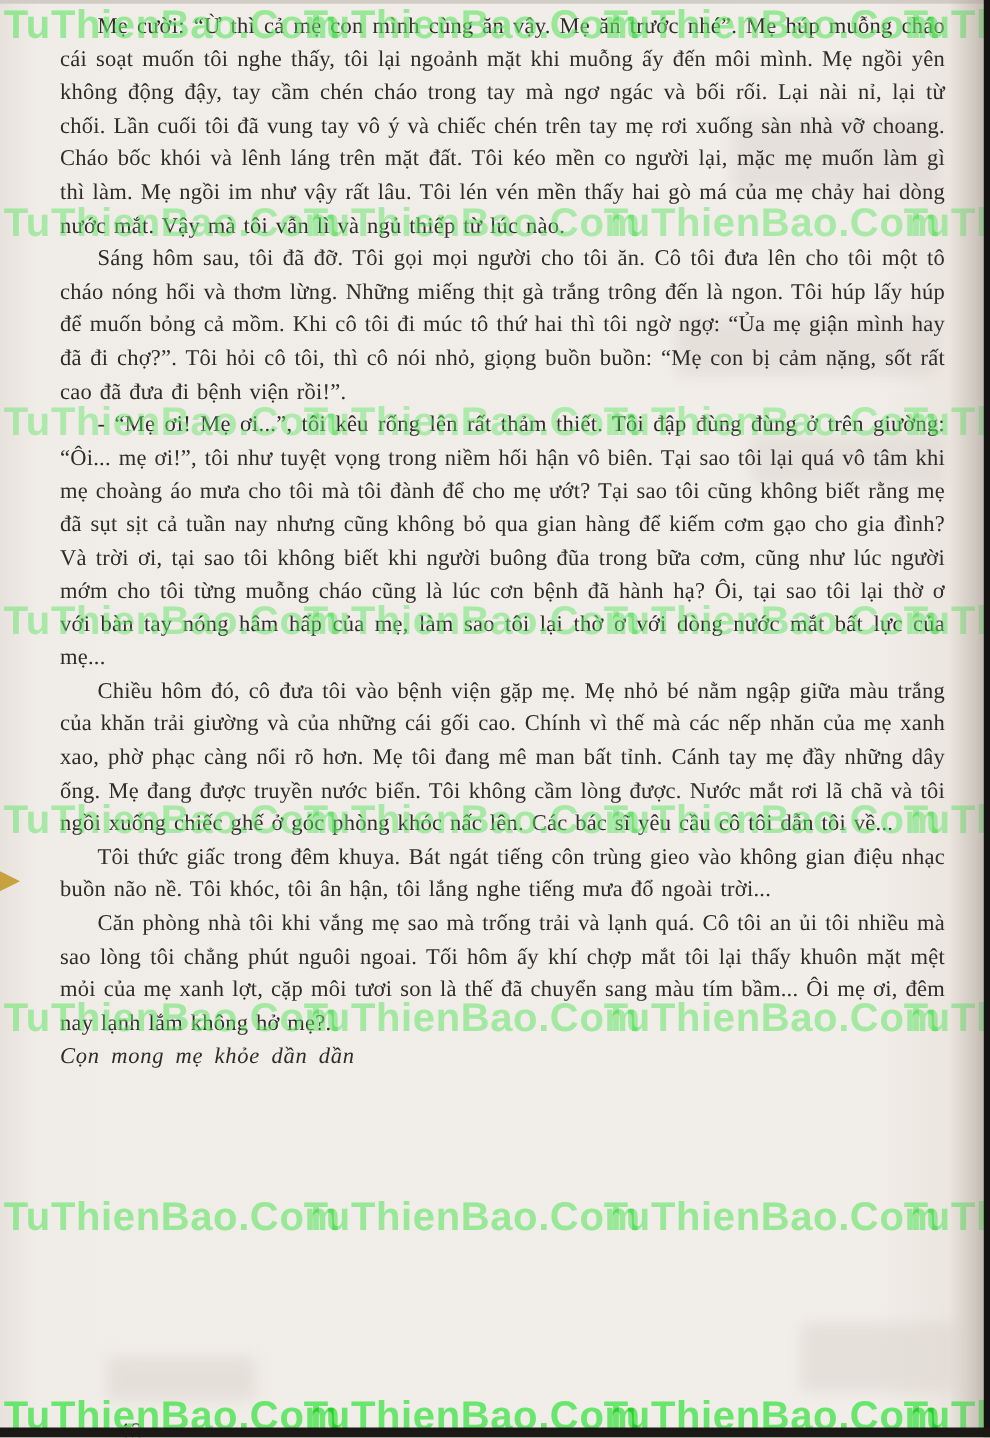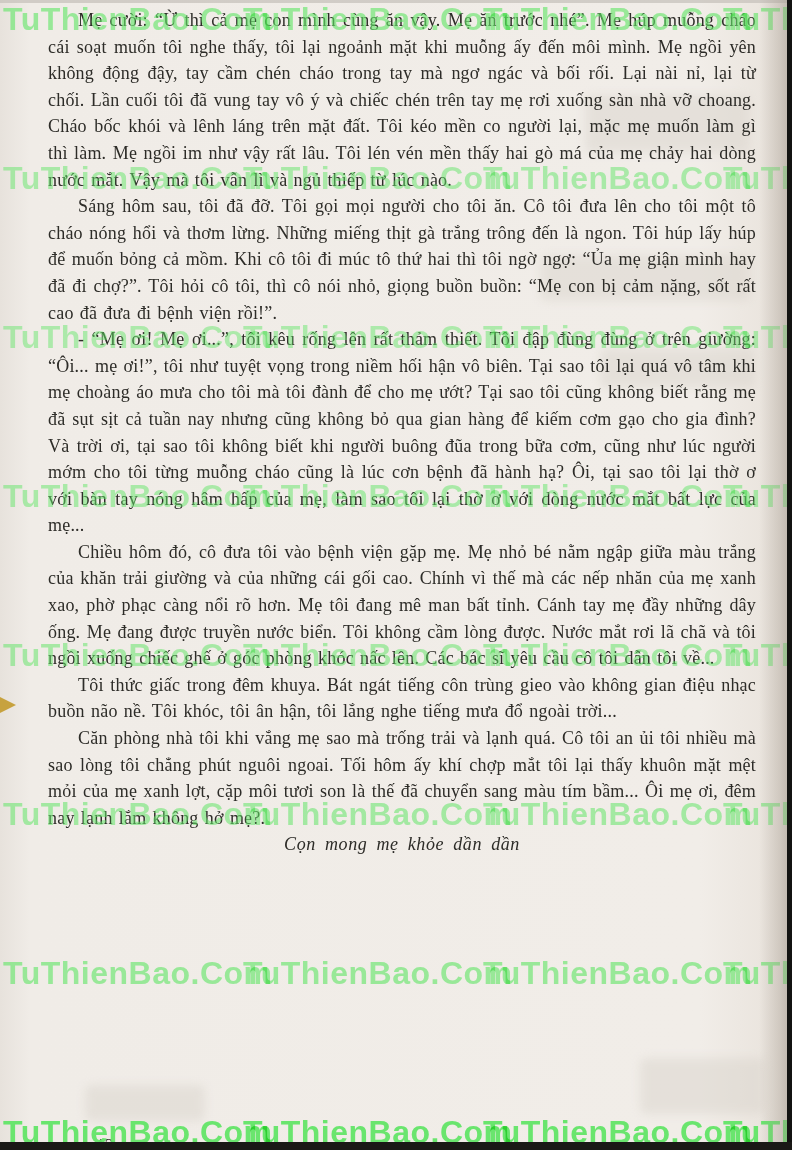--- a/index.html
+++ b/index.html
@@ -27,21 +27,20 @@
     font-size:18px; line-height:26.6px;
     color:#2d2c28;
     text-align:justify;
     letter-spacing:.2px;
     word-spacing:1.5px;
     z-index:2;
   }
   .para{margin:0; text-indent:30px;}
   .poem-line{
     margin:0; text-indent:0;
-    text-align:center;
     font-style:italic;
     letter-spacing:.6px;
     word-spacing:4px;
   }
   .watermark-layer{position:absolute;inset:0;z-index:4;pointer-events:none;}
   .wm{
     position:absolute;
     font-family:"Liberation Sans", sans-serif;
     font-weight:700;
     font-size:32px;

